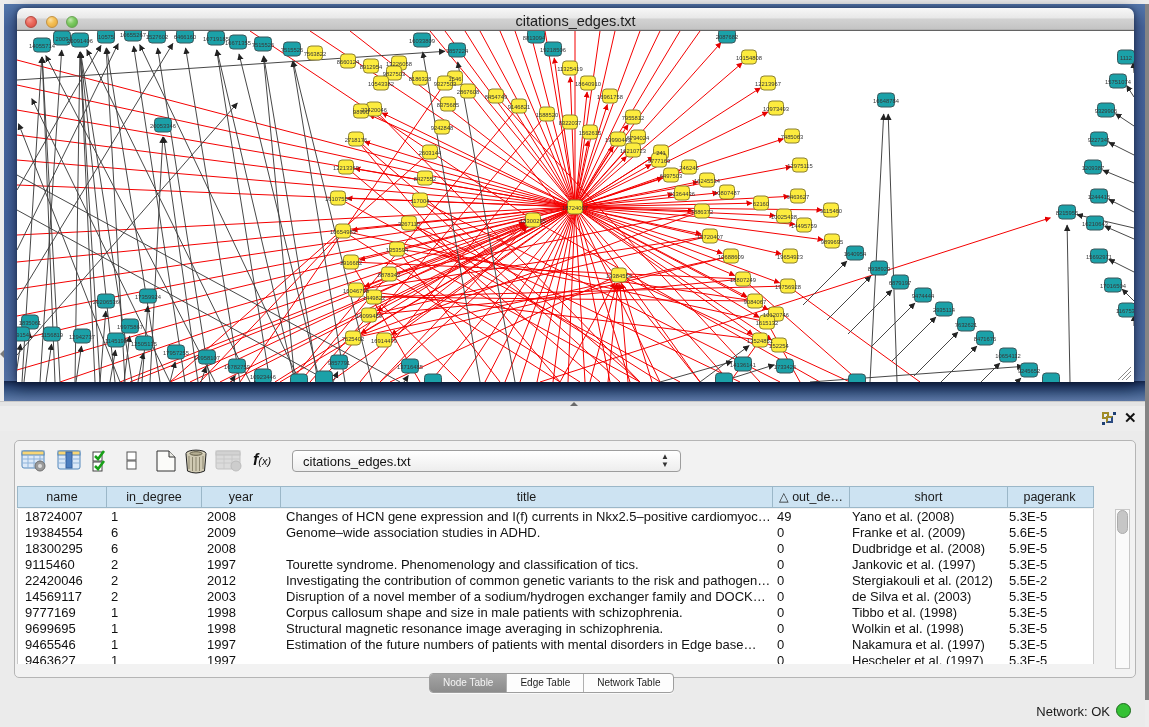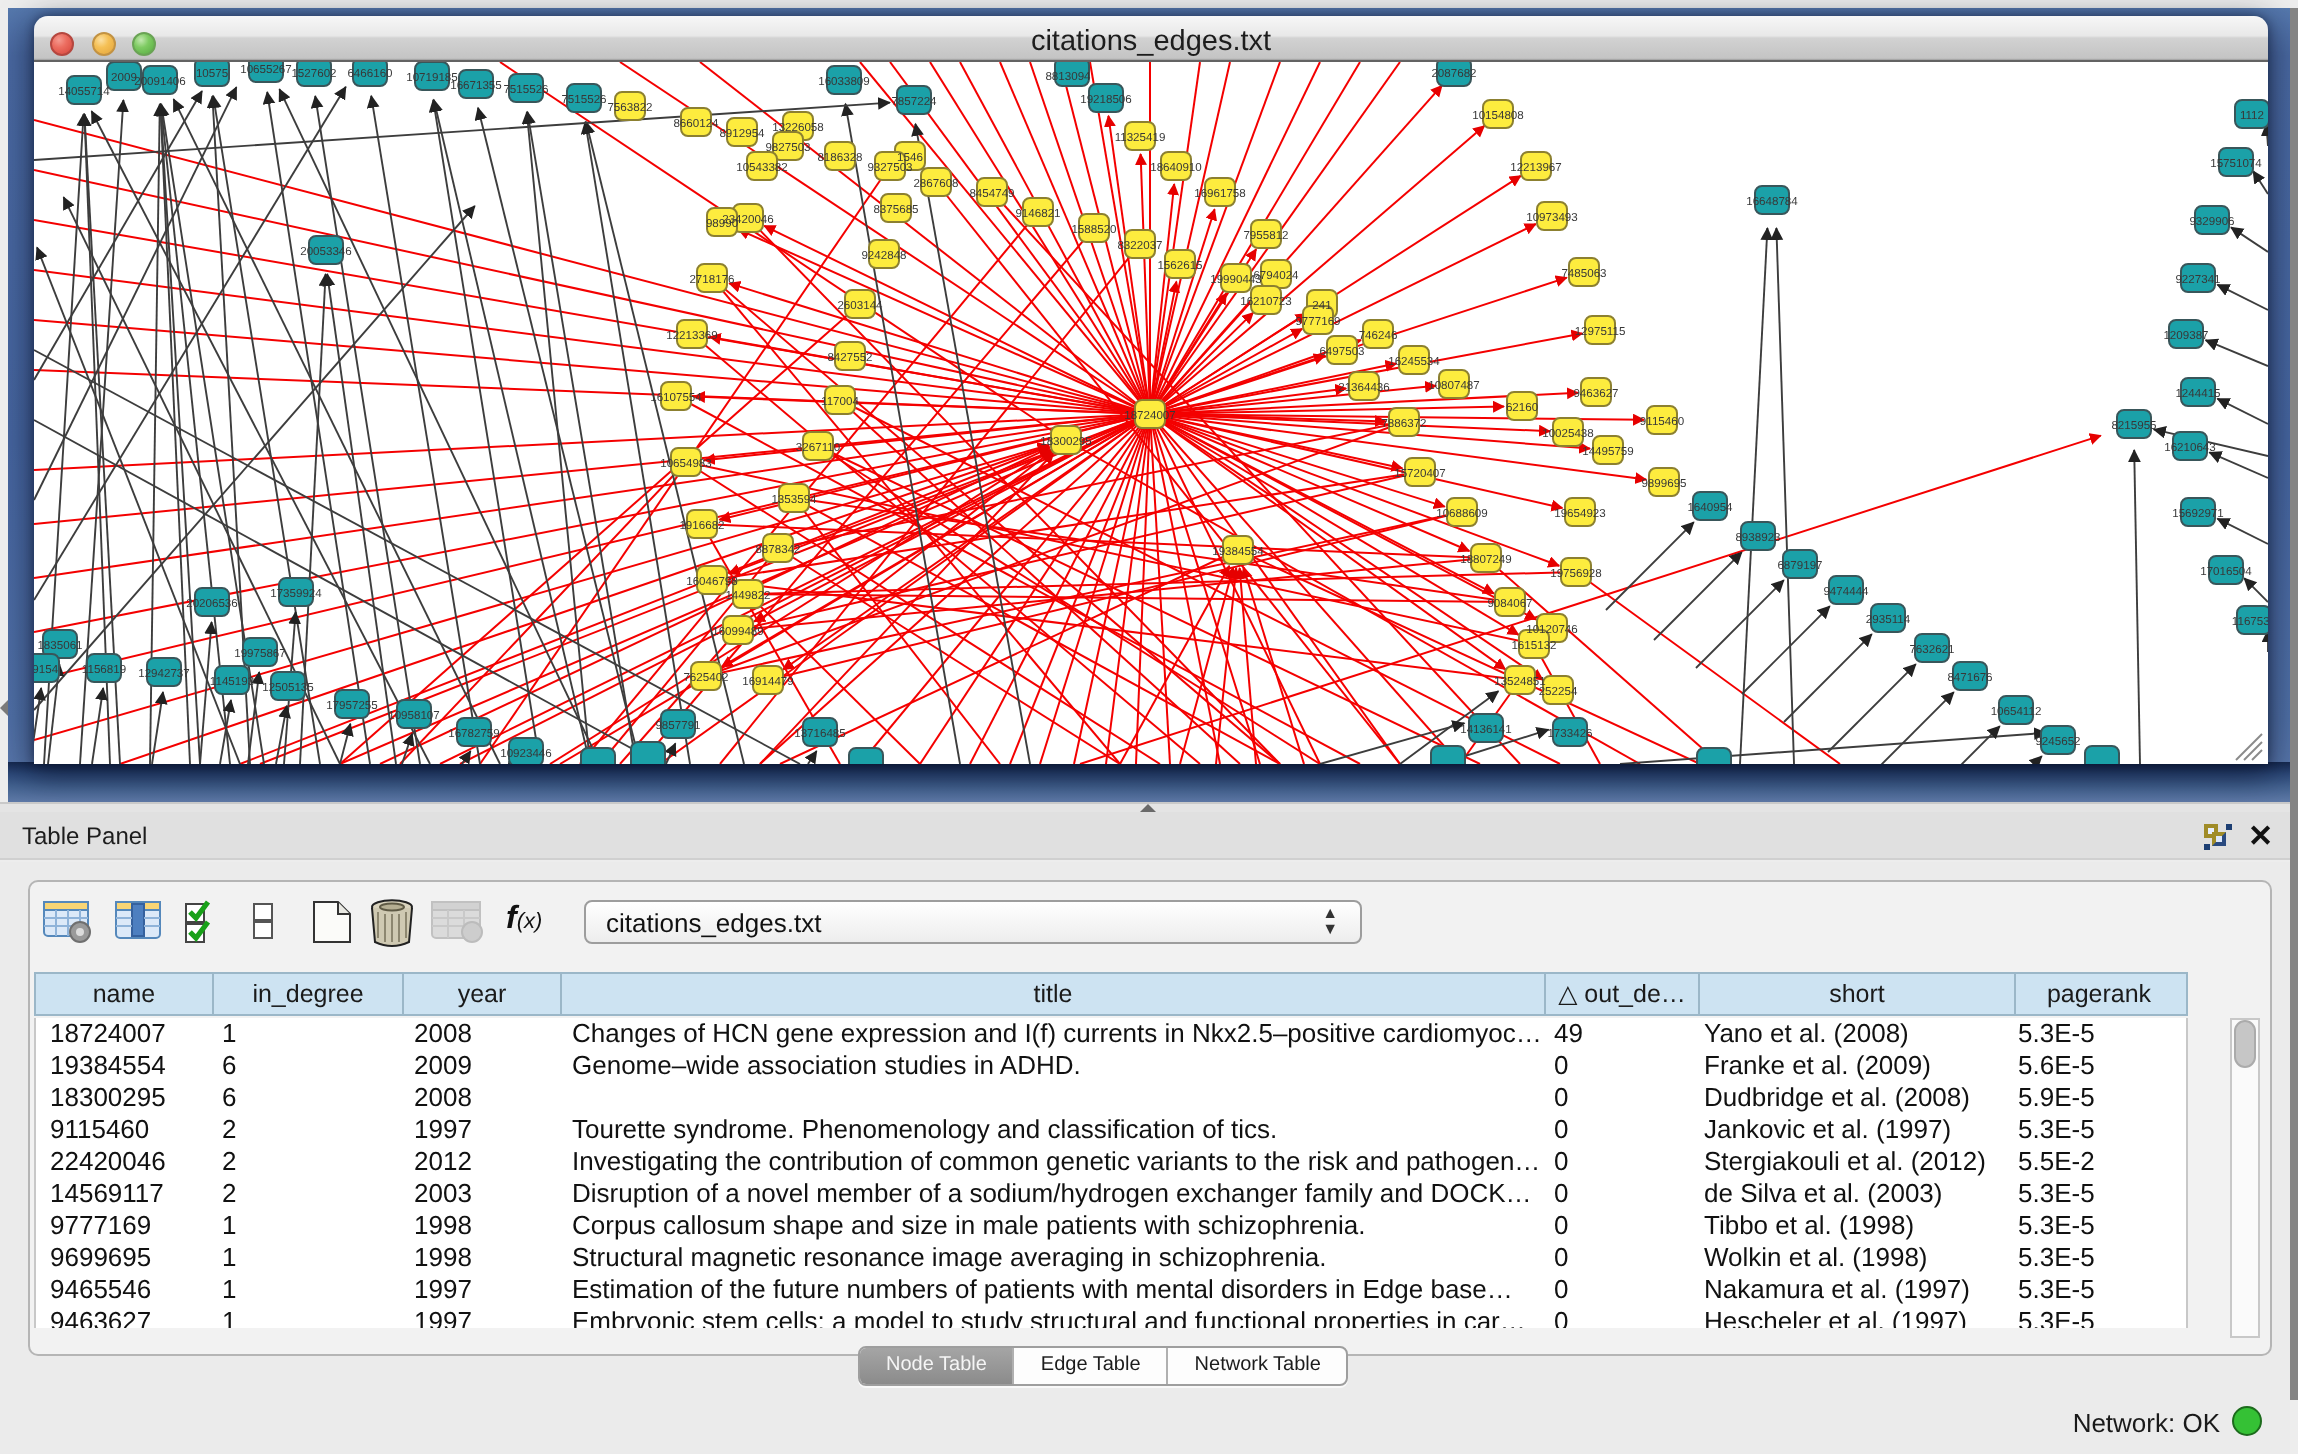--- a/index.html
+++ b/index.html
@@ -641,23 +641,20 @@
       </div>
     </div>
   </div>
   <div id="leftstrip">
       <div id="lefthandle"></div>
     </div>
 
   <div id="divider">
       <div class="grip"></div>
     </div>
-  <div id="tp-header">
-    <div class="lab">Table Panel</div>
-  </div>
   <div id="float-ic">
       <div class="sq1"></div>
       <div class="sq2"></div>
       <div class="d1"></div>
       <div class="d2"></div>
     </div>
   <div id="close-ic">✕</div>
 
   <div id="tp-body">
     <div id="panel">
@@ -795,21 +792,20 @@
             <div class="c2">1997</div>
             <div class="c3">Estimation of the future numbers of patients with mental disorders in Edge base…</div>
             <div class="c4">0</div>
             <div class="c5">Nakamura et al. (1997)</div>
             <div class="c6">5.3E-5</div>
           </div>
 <div class="tr">
             <div class="c0">9463627</div>
             <div class="c1">1</div>
             <div class="c2">1997</div>
-            <div class="c3">Embryonic stem cells: a model to study structural and functional properties in car…</div>
             <div class="c4">0</div>
             <div class="c5">Hescheler et al. (1997)</div>
             <div class="c6">5.3E-5</div>
           </div>
       </div>
       <div id="vscroll">
           <div class="thumb"></div>
         </div>
     </div>
     <div id="tabs">

